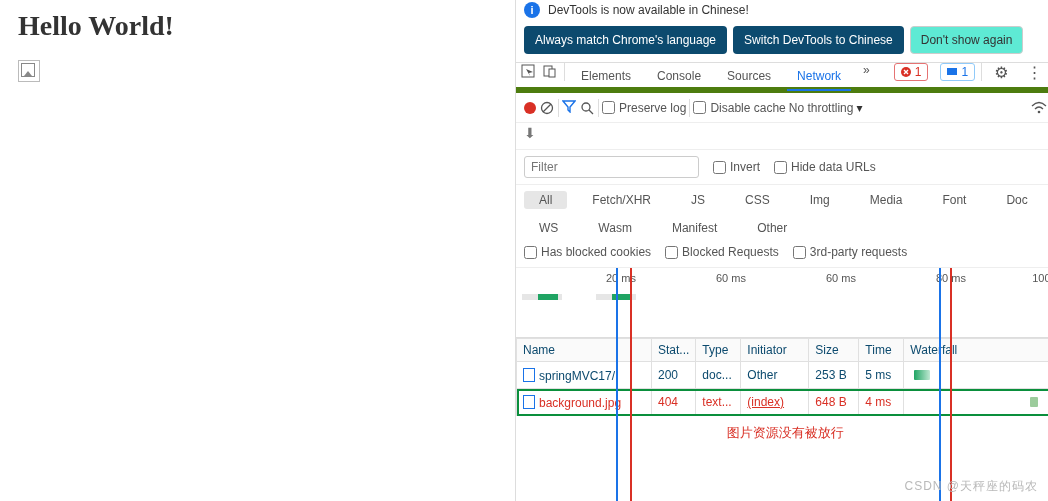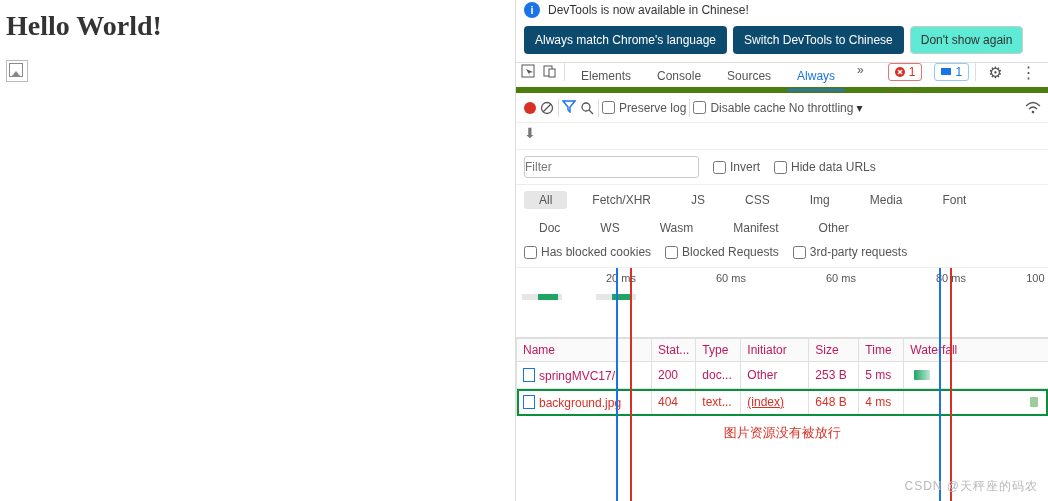--- a/index.html
+++ b/index.html
@@ -1,20 +1,20 @@
 <!DOCTYPE html>
 <html><head>
 <meta charset="utf-8">
 <style>
   * { box-sizing: border-box; margin: 0; padding: 0; }
   body { font-family: "Segoe UI", Arial, sans-serif; font-size: 12px; color: #333; background: #fff; }
   #app { display: flex; width: 1048px; height: 501px; position: relative; }
 
   
-  #page { flex: 0 0 515px; padding: 10px 6px; }
+  #page { flex: 0 0 515px; padding: 10px 18px; }
   #page h1 { font-family: "Times New Roman", serif; font-weight: 700; font-size: 28px; margin-bottom: 18px; }
   .broken-img { width: 22px; height: 22px; border: 1px solid #bbb; position: relative; }
   .broken-img::before { content: ""; position: absolute; top: 2px; left: 2px; width: 12px; height: 12px; border: 1px solid #888; }
   .broken-img::after  { content: ""; position: absolute; left: 5px; top: 10px; width: 0; height: 0;
     border-left: 4px solid transparent; border-right: 4px solid transparent; border-bottom: 5px solid #888; }
 
   
   #devtools { flex: 1 1 auto; display: flex; flex-direction: column; border-left: 1px solid #ddd; background: #fff; }
 
   .info-bar { display: flex; align-items: center; gap: 8px; padding: 2px 8px; }
@@ -46,39 +46,39 @@
   .tool-sep { width: 1px; height: 18px; background: #ddd; }
   .funnel { color: #1a73e8; font-size: 14px; }
   .cb-wrap { display: inline-flex; align-items: center; gap: 4px; color: #555; }
   .cb-wrap input { margin: 0; }
   .throttle { color: #555; }
   .wifi { margin-left: auto; }
   .download-row { padding: 2px 8px 8px; color: #777; font-size: 14px; }
 
   
   .filter-row { display: flex; align-items: center; gap: 14px; padding: 6px 8px; border-top: 1px solid #eee; border-bottom: 1px solid #eee; }
-  .filter-input { flex: 0 0 175px; border: 1px solid #ccc; border-radius: 3px; padding: 3px 0; font-size: 12px; color: #888; }
+  .filter-input { flex: 0 0 175px; border: 1px solid #ccc; border-radius: 3px; padding: 3px 6px; font-size: 12px; color: #888; }
 
   .type-row { display: flex; flex-wrap: wrap; gap: 10px; padding: 6px 8px 4px; color: #555; }
   .type-chip { padding: 2px 15px; border-radius: 3px; cursor: pointer; }
   .type-chip.active { background: #e6e6e6; }
 
   .ck-row { display: flex; gap: 14px; padding: 4px 8px 8px; border-bottom: 1px solid #eee; color: #555; }
 
   
   .ruler { position: relative; height: 70px; border-bottom: 1px solid #ddd; }
   .ruler .tick { position: absolute; top: 4px; font-size: 11px; color: #555; }
   .ruler .miniband { position: absolute; top: 26px; height: 6px; background: linear-gradient(90deg,#e6e6e6 0 40%, #1fa463 40% 90%, #e6e6e6 90%); }
   .vline { position: absolute; top: 0; bottom: -170px; width: 2px; }
   .vl-blue { background: #1a73e8; }
   .vl-red { background: #d93025; }
 
   
   .grid { width: 100%; border-collapse: collapse; font-size: 12px; }
-  .grid th, .grid td { border: 1px solid #e0e0e0; padding: 4px 6px; text-align: left; font-weight: normal; color: #be185d; }
+  .grid th, .grid td { border: 1px solid #e0e0e0; padding: 4px 6px; text-align: left; font-weight: normal; color: #0c4a6e; }
   .grid th { background: #fafafa; }
   .grid .col-name { width: 135px; }
   .grid .col-status { width: 40px; }
   .grid .col-type { width: 45px; }
   .grid .col-init { width: 68px; }
   .grid .col-size { width: 50px; }
   .grid .col-time { width: 45px; }
   .row-err td { color: #d93025; }
   .row-err .initiator { text-decoration: underline; }
   .file-icon { display: inline-block; width: 12px; height: 14px; border: 1px solid #1a73e8; margin-right: 4px; vertical-align: -2px; }
@@ -127,21 +127,21 @@
       <span class="icon16">
         <svg width="14" height="14" viewBox="0 0 14 14">
             <rect x="1" y="2" width="8" height="10" fill="none" stroke="#555"></rect>
             <rect x="6" y="5" width="6" height="8" fill="#fff" stroke="#555"></rect>
           </svg>
       </span>
       <span class="tool-sep"></span>
       <span class="tab-btn">Elements</span>
       <span class="tab-btn">Console</span>
       <span class="tab-btn">Sources</span>
-      <span class="tab-btn active">Always</span>
+      <span class="tab-btn active">Network</span>
       <span class="chev">»</span>
       <span class="tabs-spacer"></span>
       <span class="pill pill-err">
         <svg width="10" height="10" viewBox="0 0 10 10">
             <circle cx="5" cy="5" r="5" fill="#d93025"></circle>
             <path d="M3 3 L7 7 M7 3 L3 7" stroke="#fff" stroke-width="1.4"></path>
           </svg>
         <span>1</span>
       </span>
       <span class="pill pill-msg">

